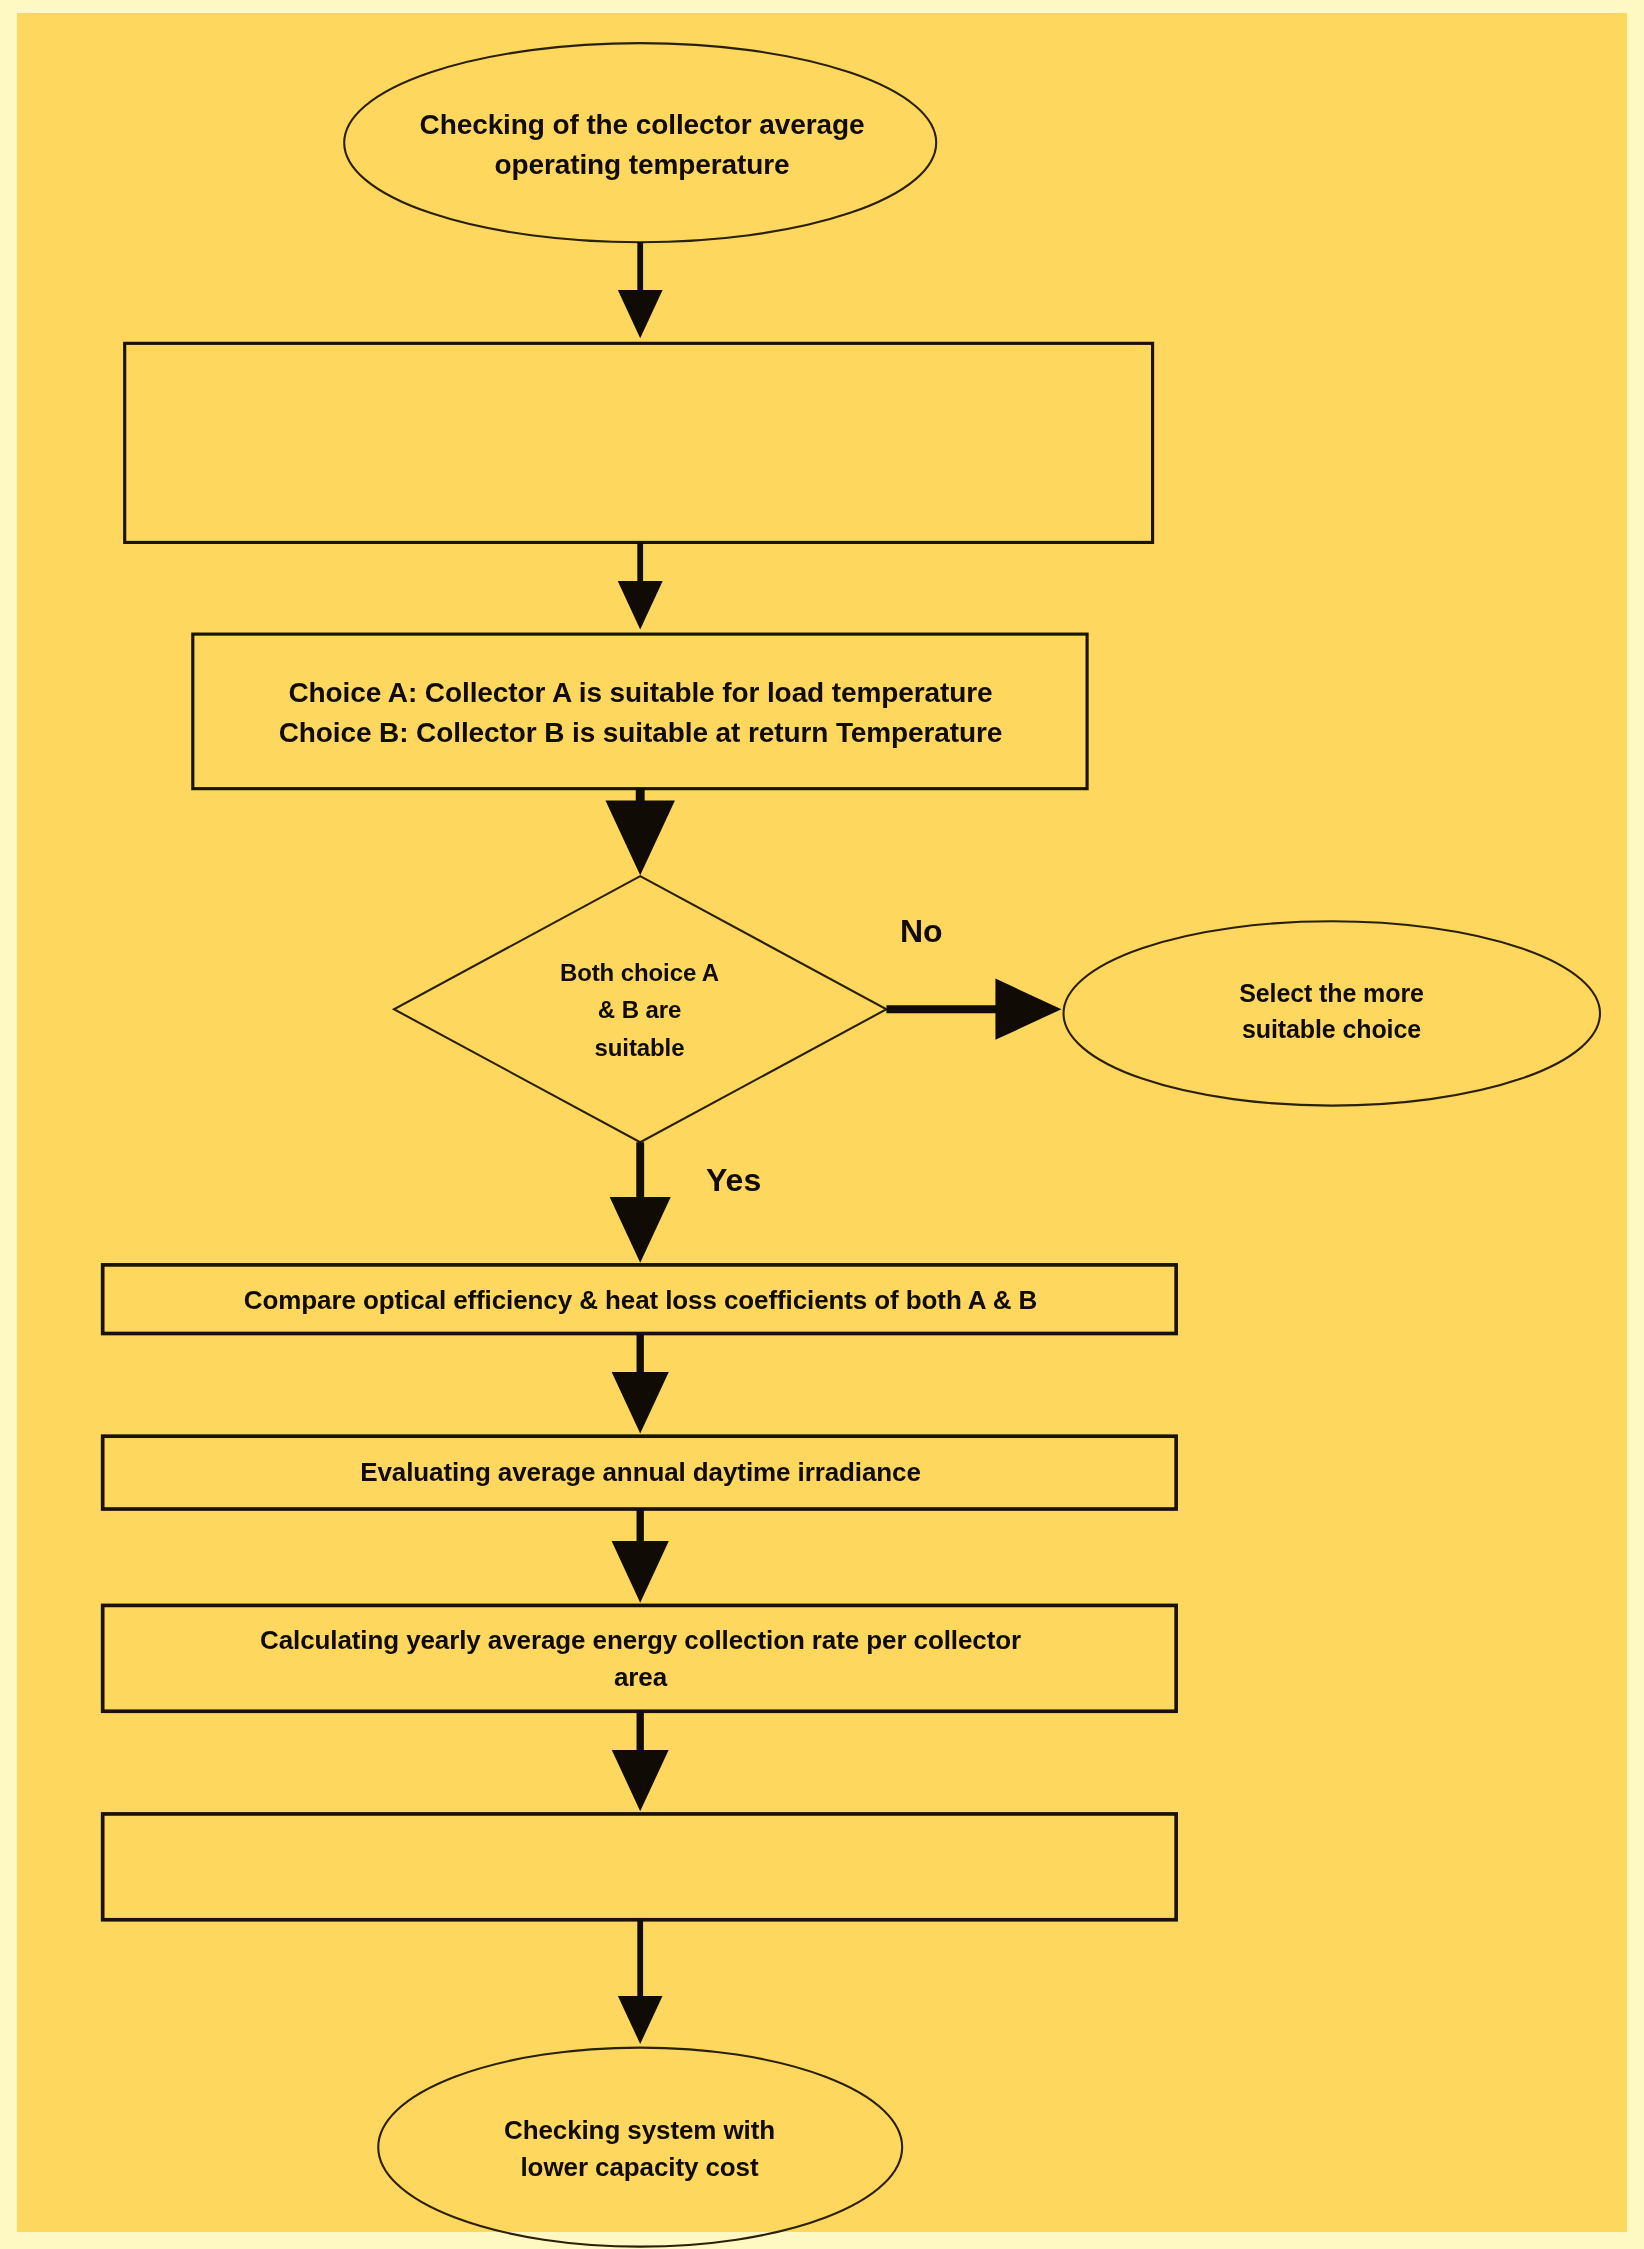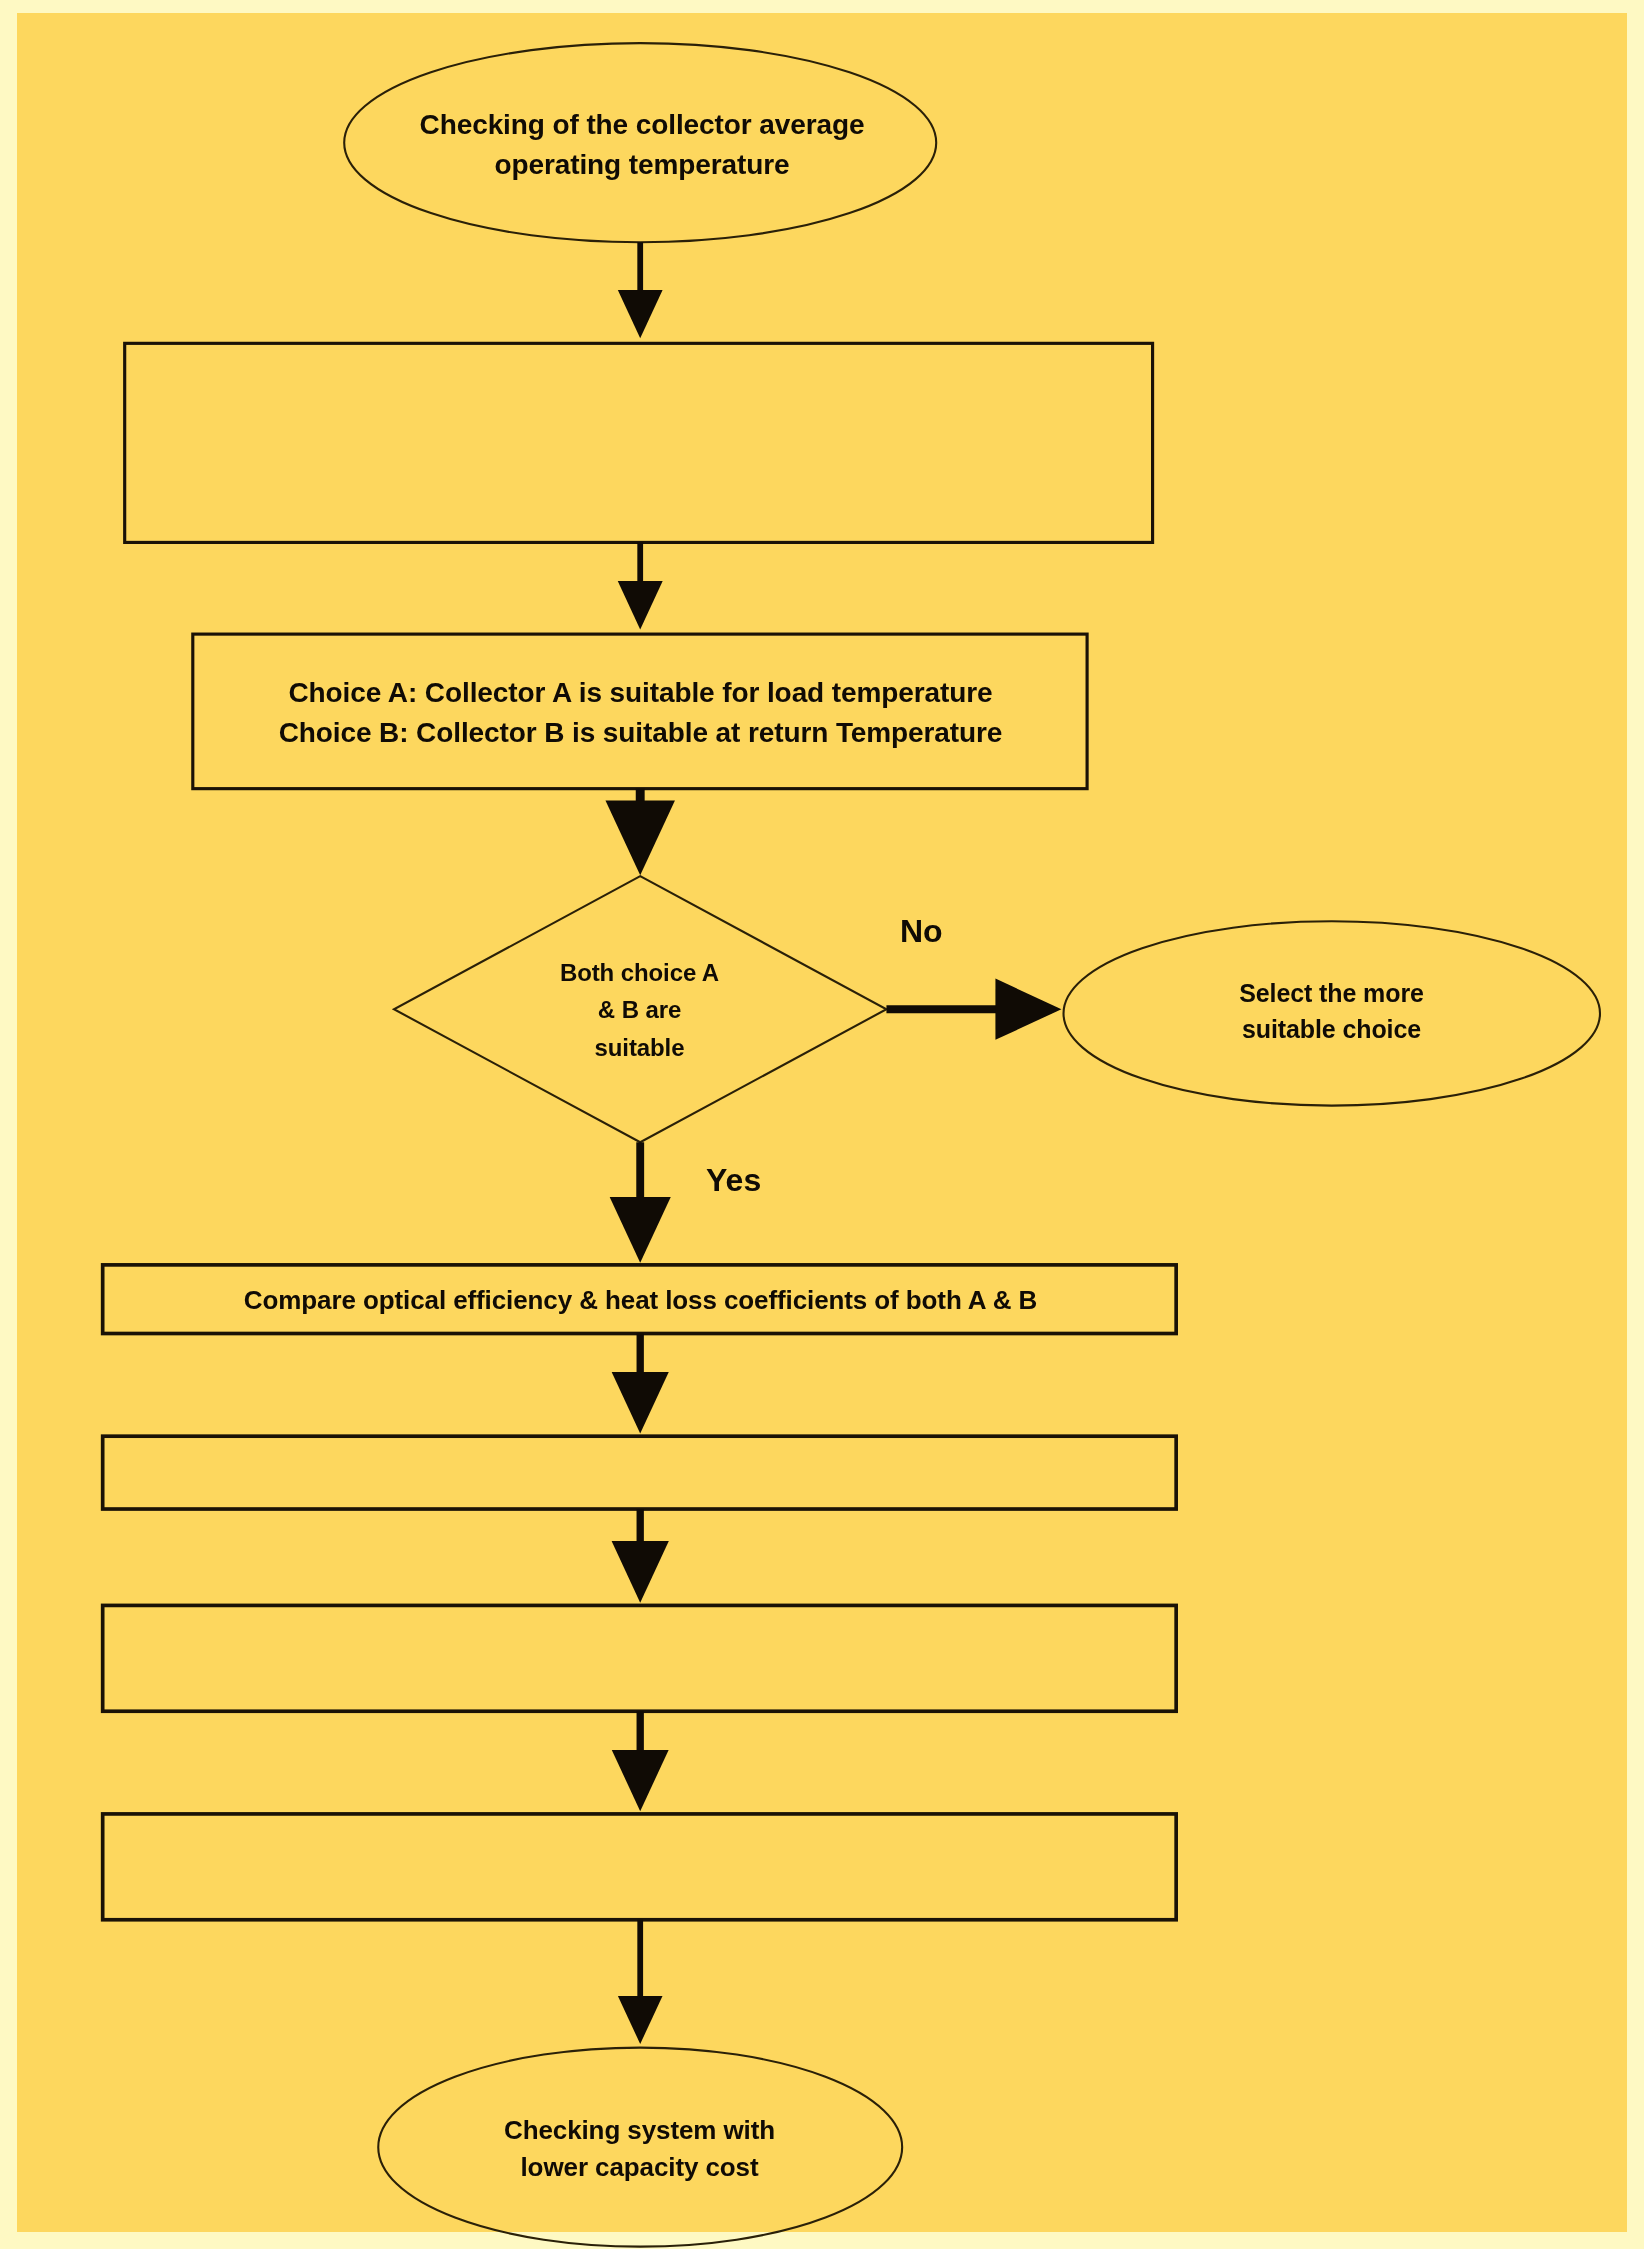--- a/index.html
+++ b/index.html
@@ -117,20 +117,23 @@
   <div class="node-text t-start">Checking of the collector average
 operating temperature</div>
   <div class="node-text t-choice">Choice A: Collector A is suitable for load temperature
 Choice B: Collector B is suitable at return Temperature</div>
   <div class="node-text t-diamond">Both choice A
 &amp; B are
 suitable</div>
   <div class="node-text t-select">Select the more
 suitable choice</div>
   <div class="node-text t-compare">Compare optical efficiency &amp; heat loss coefficients of both A &amp; B</div>
+  <div class="node-text t-irrad">Evaluating average annual daytime irradiance</div>
+  <div class="node-text t-calc">Calculating yearly average energy collection rate per collector
+area</div>
   <div class="node-text t-final">Checking system with
 lower capacity cost</div>
 
   <div class="edge-label lbl-no">No</div>
   <div class="edge-label lbl-yes">Yes</div>
 
 </div>
 
 
 </body></html>

